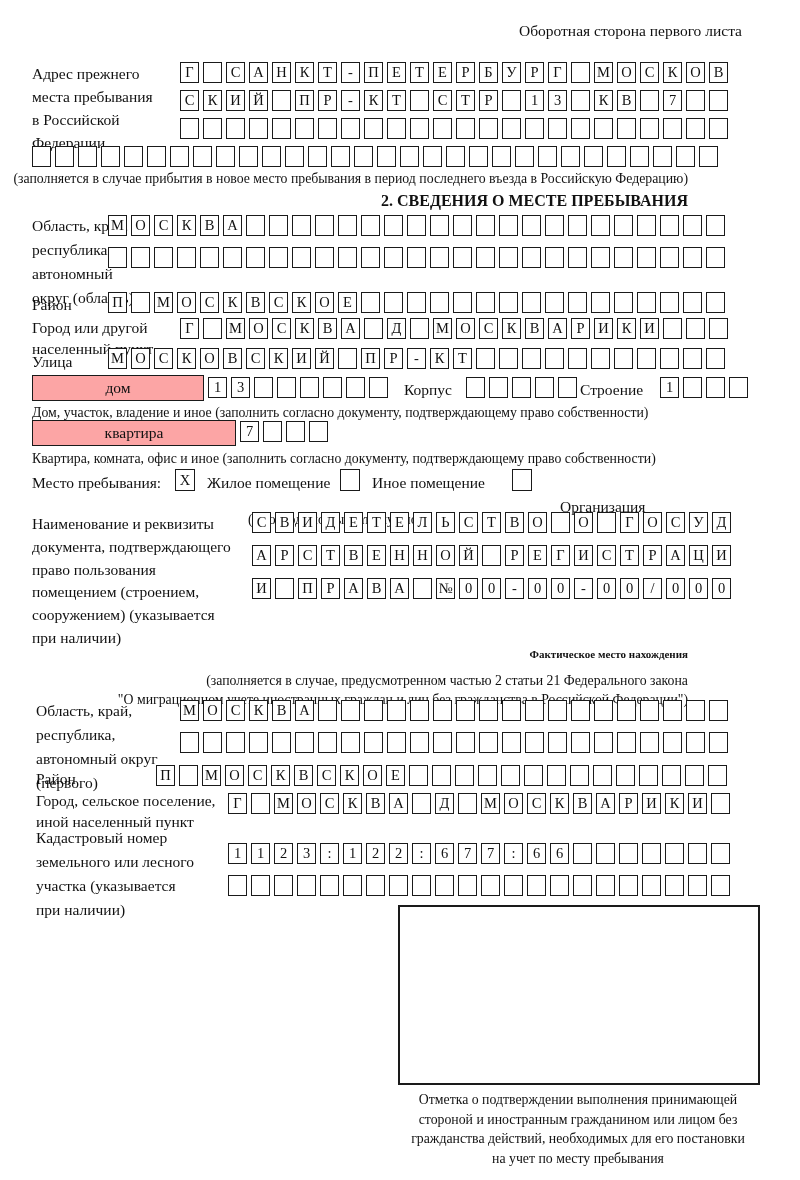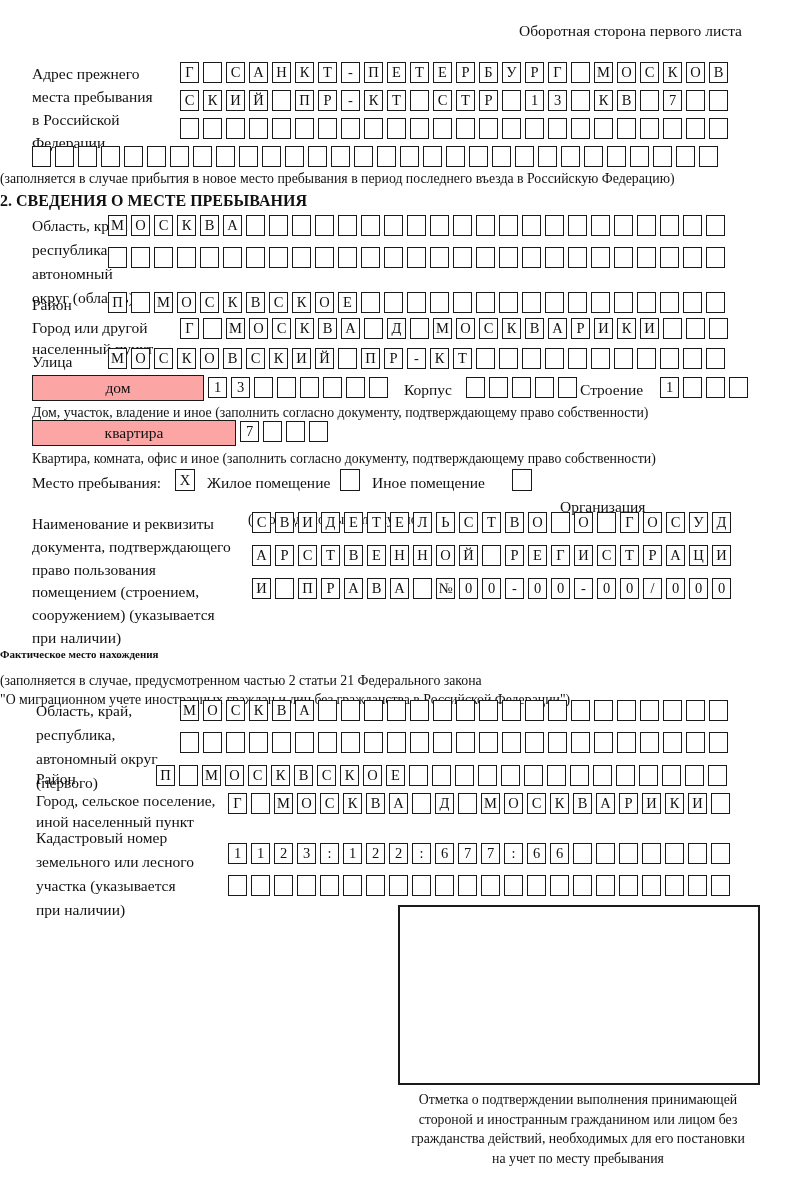--- a/index.html
+++ b/index.html
@@ -5,21 +5,21 @@
   html,body{margin:0;padding:0;background:#ffffff;}
   .page{
     position:relative;width:800px;height:1180px;background:#ffffff;
     font-family:"Liberation Serif","DejaVu Serif",serif;color:#111;
     overflow:hidden;
   }
   .abs{position:absolute;}
   .hdr-right{font-size:15.5px;}
   .lbl{font-size:15.5px;line-height:23px;}
   .cap{font-size:13.8px;}
-  .center{text-align:left;width:748px;left:0;}
+  .center{text-align:right;width:688px;left:0;}
   .b{font-weight:bold;}
   .cellrow{display:flex;gap:4px;}
   .cell{
     width:17px;height:19px;border:1.5px solid #1a1a1a;flex:0 0 auto;
     display:flex;align-items:center;justify-content:center;
     font-size:14.5px;line-height:1;background:#fff;
   }
   .widebox{
     border:1.5px solid #1a1a1a;height:24px;display:flex;
     align-items:center;justify-content:center;font-size:15.5px;background:#fca5a5;

